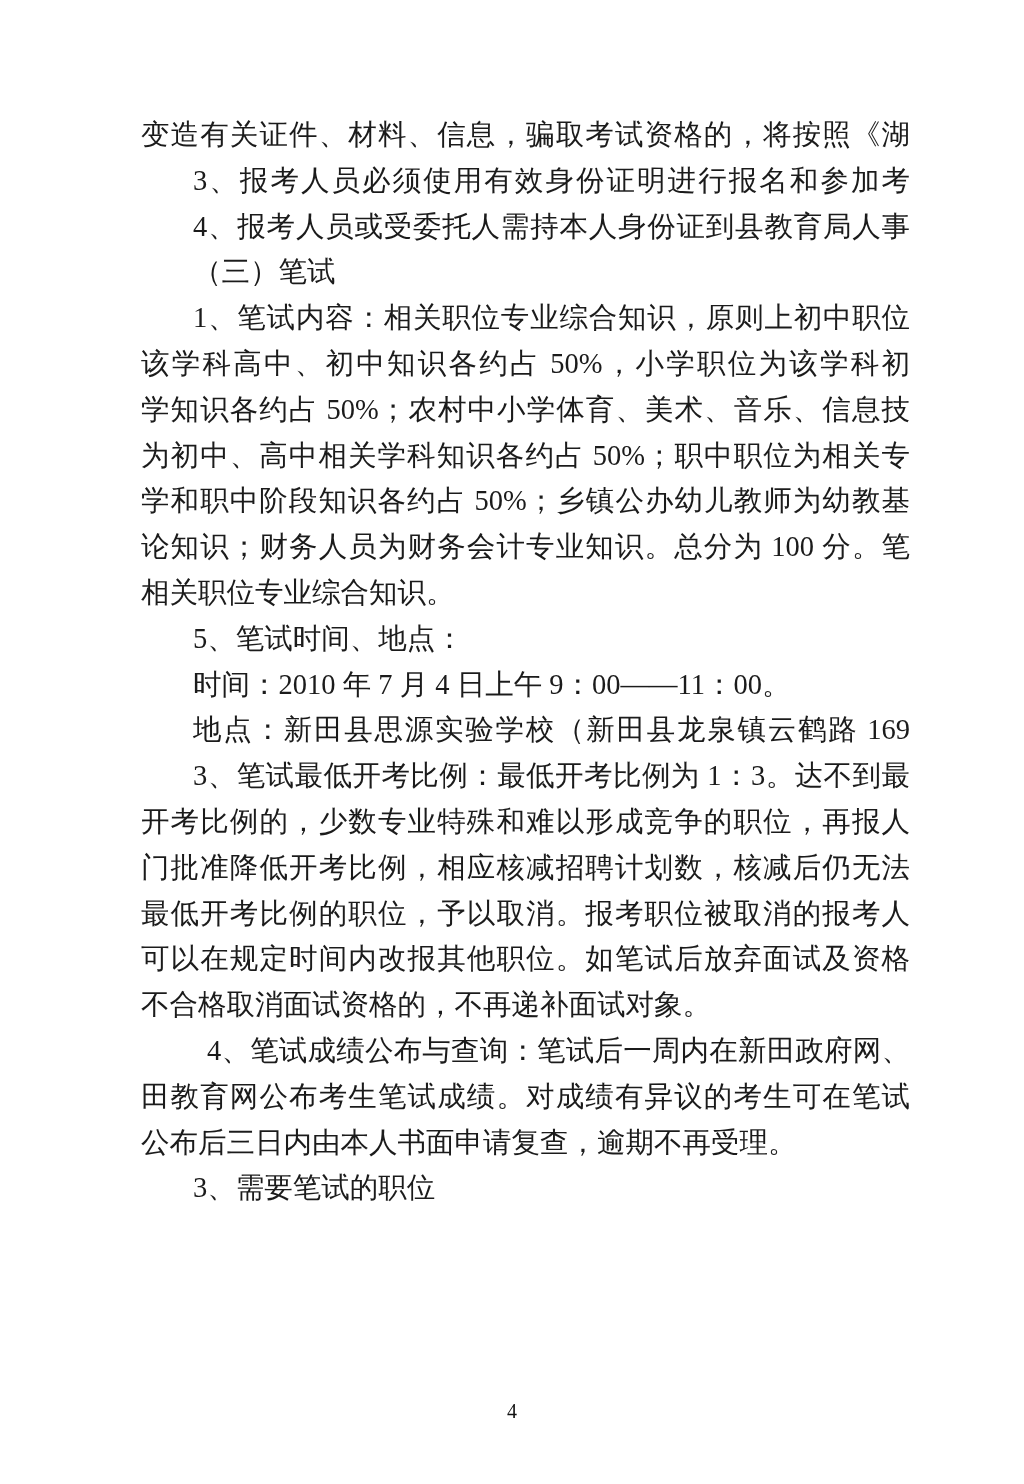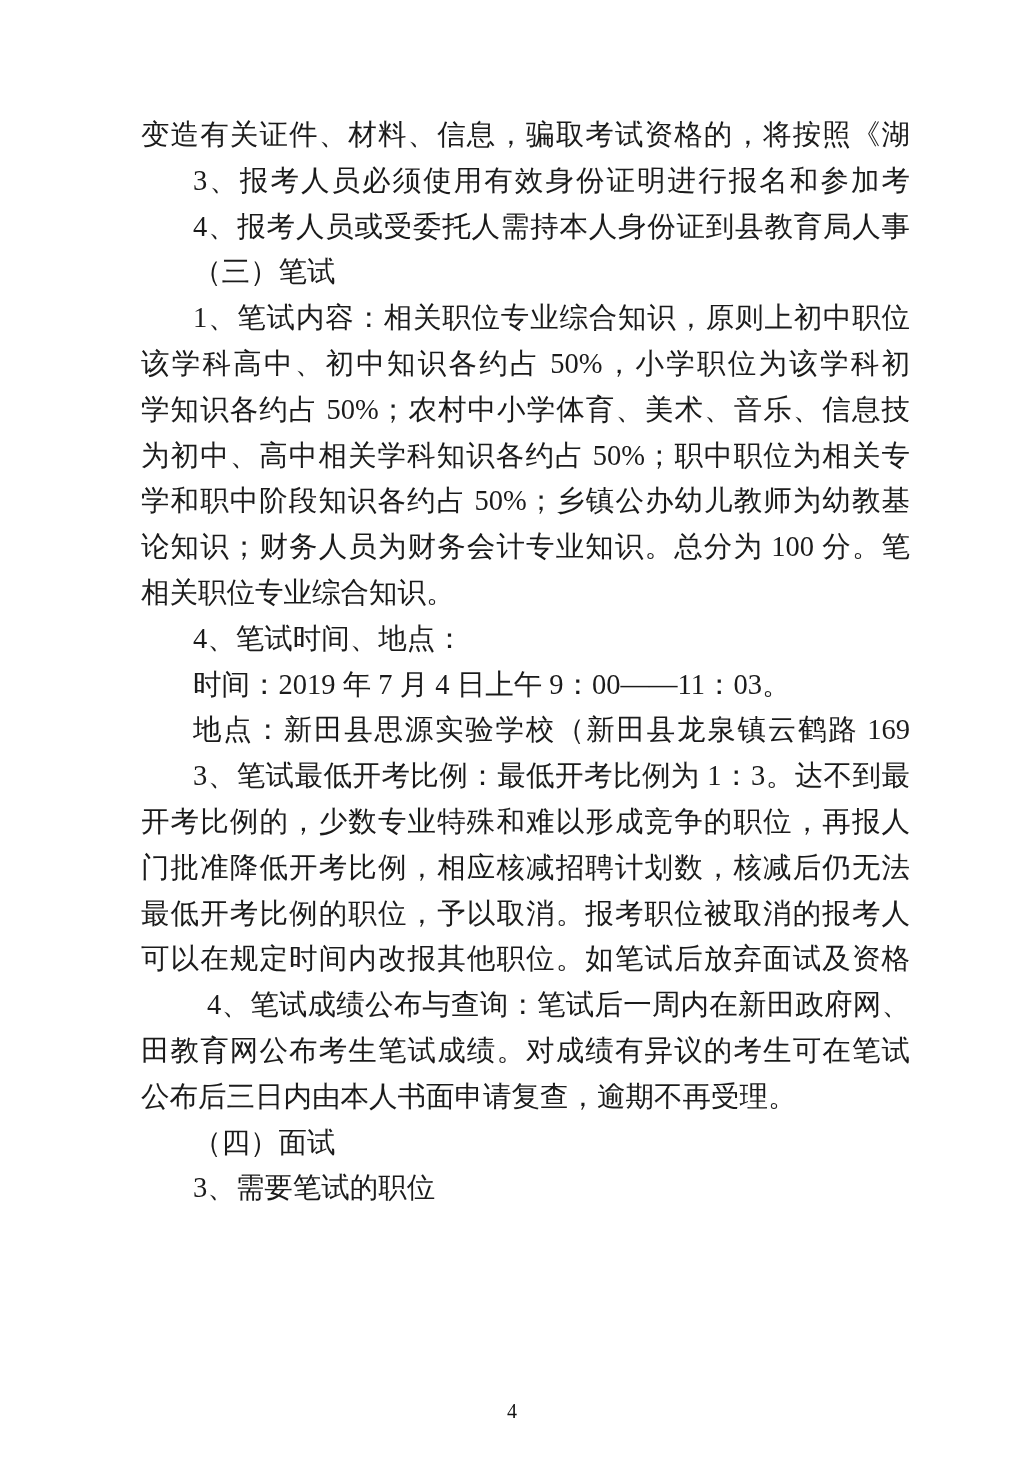--- a/index.html
+++ b/index.html
@@ -67,29 +67,29 @@
     <div class="line indent">3、报考人员必须使用有效身份证明进行报名和参加考试。</div>
     <div class="line indent fill">4、报考人员或受委托人需持本人身份证到县教育局人事股</div>
     <div class="line indent bold">（三）笔试</div>
     <div class="line indent fill">1、笔试内容：相关职位专业综合知识，原则上初中职位为</div>
     <div class="line fill">该学科高中、初中知识各约占 50%，小学职位为该学科初中、小</div>
     <div class="line fill">学知识各约占 50%；农村中小学体育、美术、音乐、信息技术均</div>
     <div class="line fill">为初中、高中相关学科知识各约占 50%；职中职位为相关专业大</div>
     <div class="line fill">学和职中阶段知识各约占 50%；乡镇公办幼儿教师为幼教基础理</div>
     <div class="line fill">论知识；财务人员为财务会计专业知识。总分为 100 分。笔试由</div>
     <div class="line">相关职位专业综合知识。</div>
-    <div class="line indent">4、笔试时间、地点：</div>
-    <div class="line indent bold">时间：2019 年 7 月 4 日上午 9：00——11：03。</div>
+    <div class="line indent">5、笔试时间、地点：</div>
+    <div class="line indent bold">时间：2010 年 7 月 4 日上午 9：00——11：00。</div>
     <div class="line indent bold">地点：新田县思源实验学校（新田县龙泉镇云鹤路 169 号）。</div>
     <div class="line indent fill">3、笔试最低开考比例：最低开考比例为 1：3。达不到最低</div>
     <div class="line fill">开考比例的，少数专业特殊和难以形成竞争的职位，再报人社部</div>
     <div class="line fill">门批准降低开考比例，相应核减招聘计划数，核减后仍无法达到</div>
     <div class="line fill">最低开考比例的职位，予以取消。报考职位被取消的报考人员，</div>
     <div class="line fill">可以在规定时间内改报其他职位。如笔试后放弃面试及资格审查</div>
+    <div class="line">不合格取消面试资格的，不再递补面试对象。</div>
     <div class="line indent-wide fill">4、笔试成绩公布与查询：笔试后一周内在新田政府网、新</div>
     <div class="line fill">田教育网公布考生笔试成绩。对成绩有异议的考生可在笔试成绩</div>
     <div class="line">公布后三日内由本人书面申请复查，逾期不再受理。</div>
-    <div class="line indent bold">（四）面试</div>
     <div class="line indent bold">3、需要笔试的职位</div>
   </div>
 
   <div class="footer">4</div>
 </div>
 
 </body></html>

